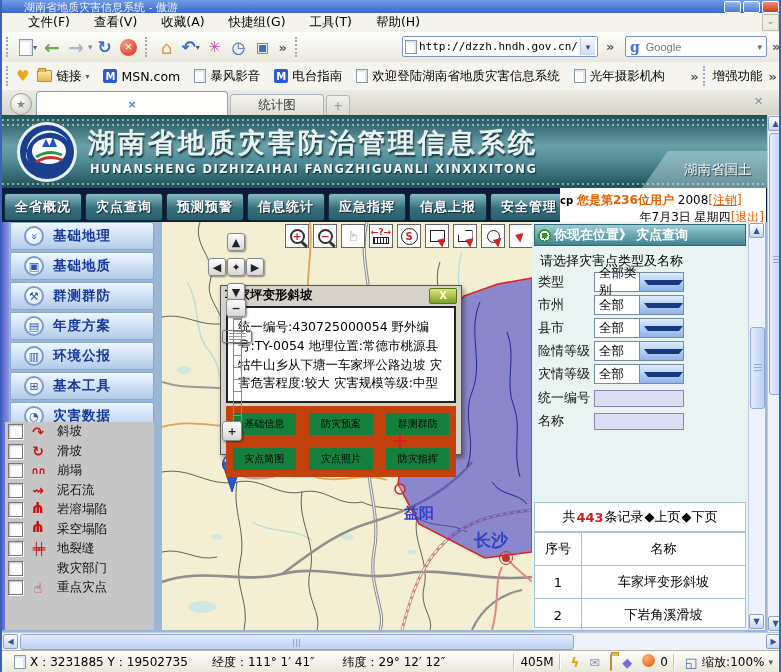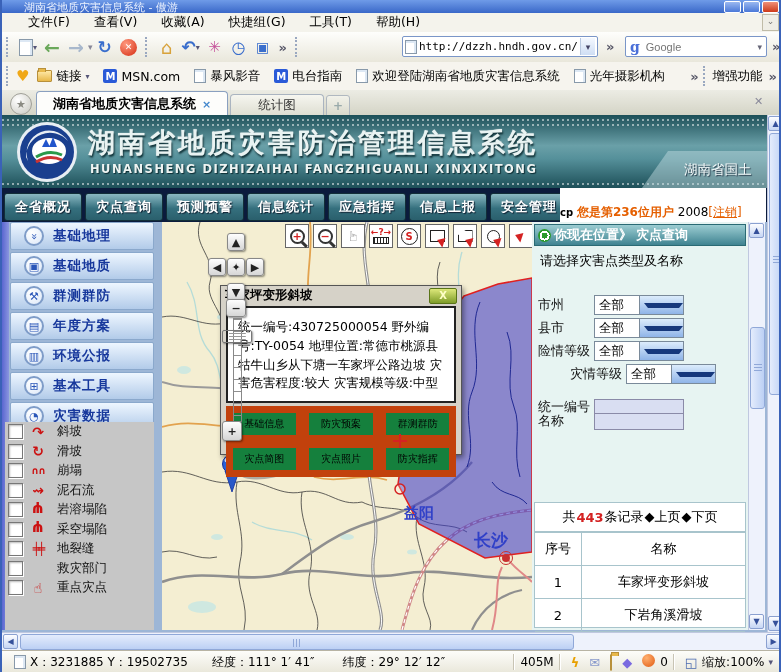--- a/index.html
+++ b/index.html
@@ -46,21 +46,21 @@
   
   .banner{left:0;top:115px;width:781px;height:73px;background:linear-gradient(180deg,#1d4f58 0%,#6aa0a8 42%,#55909a 60%,#1d4f58 100%);overflow:hidden;}
   .banner .dots{position:absolute;left:0;width:100%;height:2px;background-image:repeating-linear-gradient(90deg,rgba(255,255,255,.5) 0 2px,transparent 2px 5px);}
   .btitle{position:absolute;left:86px;top:10px;font-size:27px;font-weight:bold;color:#e9f3f2;letter-spacing:3px;text-shadow:1px 2px 2px #0c2d33,0 0 1px #fff;}
   .bsub{position:absolute;left:88px;top:47px;font-size:11.5px;font-weight:bold;color:#eef4f2;letter-spacing:1.5px;text-shadow:1px 1px 1px #0c2d33;}
   .btrap{position:absolute;left:640px;top:36px;width:141px;height:37px;background:rgba(200,225,228,.45);clip-path:polygon(26px 0,100% 0,100% 100%,0 100%);display:flex;align-items:center;}
   .btrap span{color:#f4fafa;font-size:13.5px;margin-left:42px;white-space:nowrap;text-shadow:1px 1px 1px #234;}
   
   .navbar{left:0;top:188px;width:781px;height:34px;background:#0b1b3c;}
   .navtab{width:76px;height:26px;margin:4px 1px 0 2px;background:linear-gradient(180deg,#8ab8c2,#35707e 55%,#2a5f6c);border:1px solid #122e38;border-radius:3px;color:#fff;font-weight:bold;font-size:13px;display:flex;align-items:center;justify-content:center;text-shadow:1px 1px 1px #123;letter-spacing:1px;}
-  .userbox{position:absolute;left:558px;top:188px;width:206px;height:34px;background:#fff;font-size:12px;line-height:16px;padding-top:16px;box-sizing:border-box;}
+  .userbox{position:absolute;left:558px;top:188px;width:206px;height:34px;background:#fff;font-size:12px;line-height:16px;padding-top:4px;box-sizing:border-box;}
   .orange{color:#e55f00;font-weight:bold;}
   .olink{color:#e55f00;text-decoration:underline;cursor:pointer;}
   
   .leftstrip{left:0;top:222px;width:7px;height:408px;background:linear-gradient(90deg,#5a66d0,#8a96e0);}
   .acc{left:8px;top:222px;width:144px;}
   .accitem{height:26px;margin-bottom:2px;background:linear-gradient(180deg,#eef6ff,#b2cbe9);border:1px solid #8aa8cc;border-radius:2px;display:flex;align-items:center;cursor:pointer;}
   .accicon{width:20px;height:20px;border-radius:50%;background:radial-gradient(circle at 35% 30%,#fff,#dce8f8);border:2px solid #7e9cc8;color:#2a56b8;font-size:11px;display:flex;align-items:center;justify-content:center;margin:0 9px 0 13px;box-sizing:border-box;}
   .acclabel{font-size:13.5px;font-weight:bold;color:#17389c;letter-spacing:1px;}
   .legend{left:3px;top:422px;width:149px;height:208px;background:#c6c6c6;}
   .legrow{height:19.5px;display:flex;align-items:center;}
@@ -221,21 +221,20 @@
       </span>
     <span class="chev" style="margin-left:auto;">»</span>
     <span class="grip"></span>
     <span style="font-size:12.5px;">增强功能</span>
     <span class="chev" style="margin:0 6px;">»</span>
   </div>
 
   <div class="a tabbar"></div>
   <div class="a starbtn">★</div>
   <div class="a tab-active">
-    <span>湖南省地质灾害信息系统</span>
     <span class="x">×</span>
   </div>
   <div class="a tab-idle">
       <span>统计图</span>
     </div>
   <div class="a newtab">+</div>
   <span class="a" style="left:752px;top:95px;color:#889;font-size:11px;">✕</span>
 
   <div class="a banner">
     <div class="dots" style="top:4px;"></div>
@@ -507,20 +506,29 @@
   </div>
 
   <div class="a rpanel">
     <div class="rheader" style="top:2px;">
       <span class="target"></span>
       <span>你现在位置》</span>
       <span style="margin-left:4px;">灾点查询</span>
     </div>
     <div class="a" style="left:8px;top:30px;font-size:13px;">请选择灾害点类型及名称</div>
 
+    <div class="frow" style="top:50px;">
+      <span class="flabel">类型</span>
+      <span class="fselect">
+          <span>全部类别</span>
+          <span class="selarr">
+            <span class="tri"></span>
+          </span>
+        </span>
+    </div>
     <div class="frow" style="top:73px;">
       <span class="flabel">市州</span>
       <span class="fselect">
           <span>全部</span>
           <span class="selarr">
             <span class="tri"></span>
           </span>
         </span>
     </div>
     <div class="frow" style="top:96px;">
@@ -534,30 +542,30 @@
     </div>
     <div class="frow" style="top:119px;">
       <span class="flabel">险情等级</span>
       <span class="fselect">
           <span>全部</span>
           <span class="selarr">
             <span class="tri"></span>
           </span>
         </span>
     </div>
-    <div class="frow" style="top:142px;margin-left:32px;">
+    <div class="frow" style="top:142px;">
       <span class="flabel">灾情等级</span>
       <span class="fselect">
           <span>全部</span>
           <span class="selarr">
             <span class="tri"></span>
           </span>
         </span>
     </div>
-    <div class="frow" style="top:175px;">
+    <div class="frow" style="top:166px;">
       <span class="flabel">统一编号</span>
       <input class="finput" style="">
     </div>
     <div class="frow" style="top:189px;">
       <span class="flabel">名称</span>
       <input class="finput" style="">
     </div>
 
     <div class="resbox">
       <div class="cntline">

